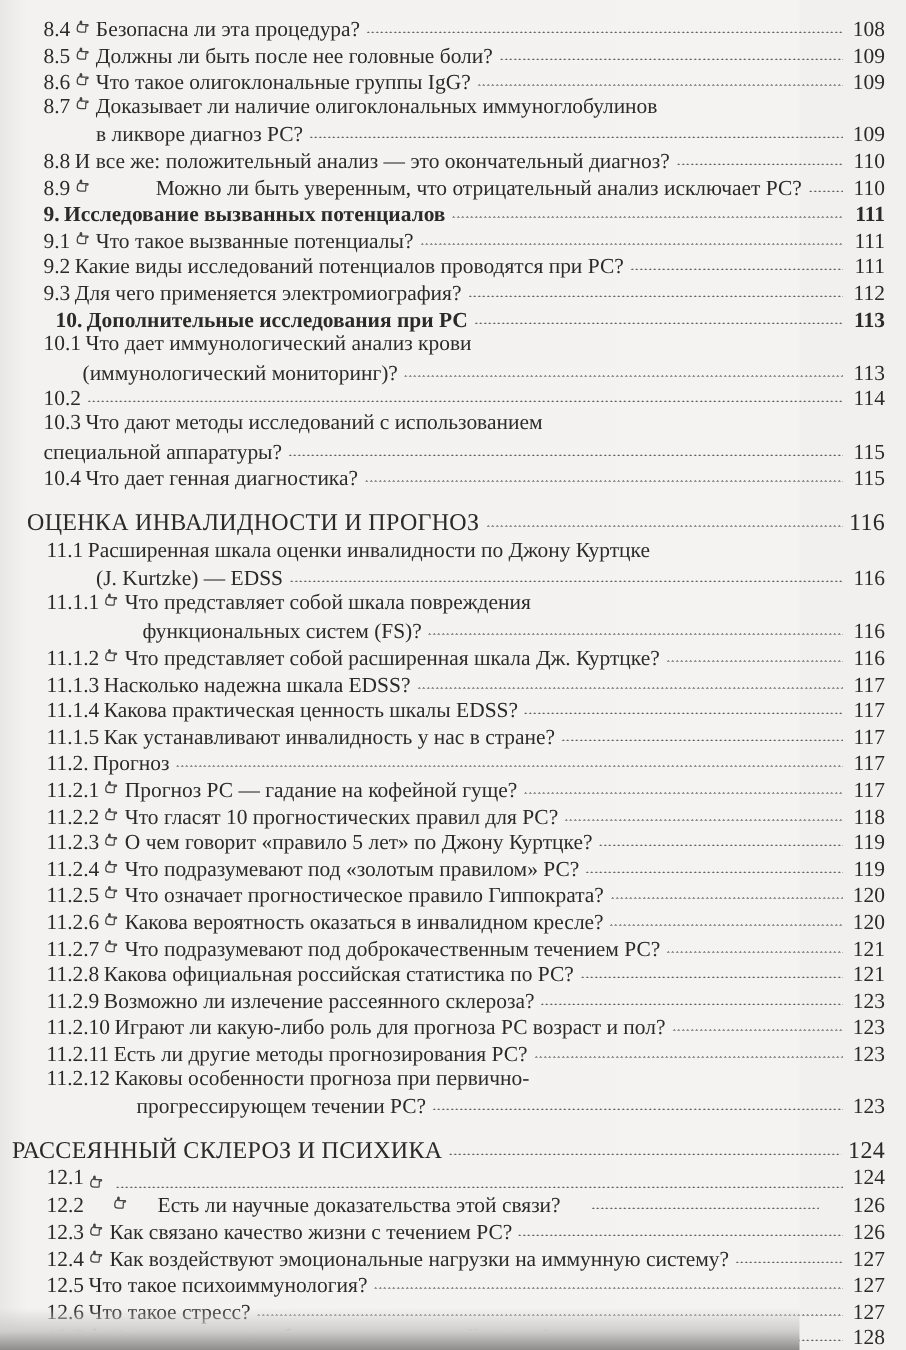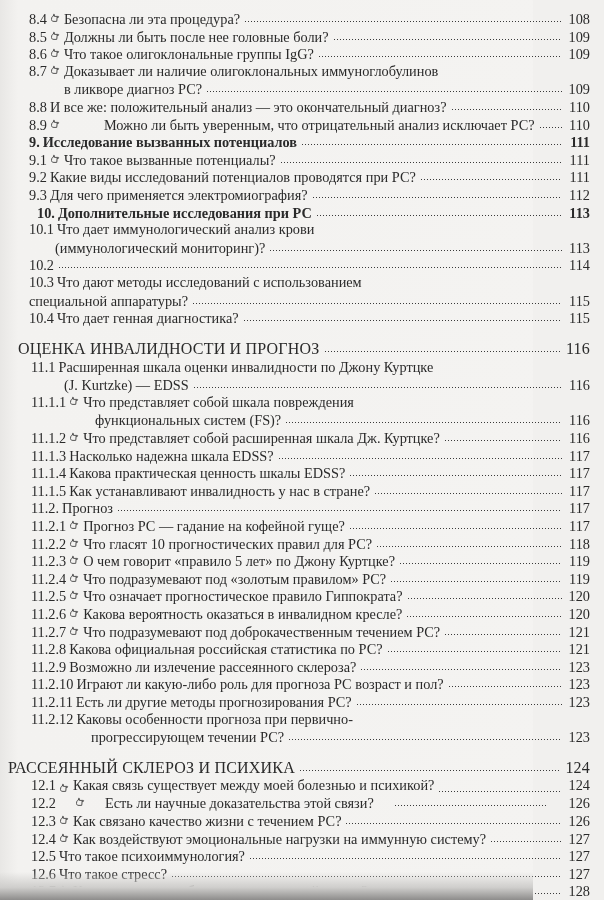--- a/index.html
+++ b/index.html
@@ -454,21 +454,20 @@
         </div>
       </div>
       <div class="row">
         <div class="line" style="left: 31px; align-items: flex-end;">
           <span class="num">12.1</span>
           <span class="icon">
             <svg viewBox="0 0 12 12">
               <path d="M2.5 6.5 C2.5 4 3.5 3 4.5 3 L4.5 1.6 C4.5 1 5.4 1 5.4 1.6 L5.4 3.4 L9.2 3.4 C9.9 3.4 9.9 4.4 9.2 4.4 L7.8 4.4 C8.4 4.4 8.4 5.4 7.8 5.4 C8.4 5.4 8.4 6.4 7.8 6.4 C8.3 6.4 8.3 7.4 7.7 7.4 C8.2 7.4 8.2 8.4 7.6 8.4 L5 8.4 C3.4 8.4 2.5 7.8 2.5 6.5 Z" fill="none" stroke="#444" stroke-width="0.9"></path>
             </svg>
           </span>
-          <span class="title" style="padding-left: 0px;">Какая связь существует между моей болезнью и психикой?</span>
           <span class="dots"></span>
           <span class="page-no">124</span>
         </div>
       </div>
       <div class="row">
         <div class="line" style="left: 31px; gap: 16px;">
           <span class="num">12.2</span>
           <span class="icon">
             <svg viewBox="0 0 12 12">
               <path d="M2.5 6.5 C2.5 4 3.5 3 4.5 3 L4.5 1.6 C4.5 1 5.4 1 5.4 1.6 L5.4 3.4 L9.2 3.4 C9.9 3.4 9.9 4.4 9.2 4.4 L7.8 4.4 C8.4 4.4 8.4 5.4 7.8 5.4 C8.4 5.4 8.4 6.4 7.8 6.4 C8.3 6.4 8.3 7.4 7.7 7.4 C8.2 7.4 8.2 8.4 7.6 8.4 L5 8.4 C3.4 8.4 2.5 7.8 2.5 6.5 Z" fill="none" stroke="#444" stroke-width="0.9"></path>

